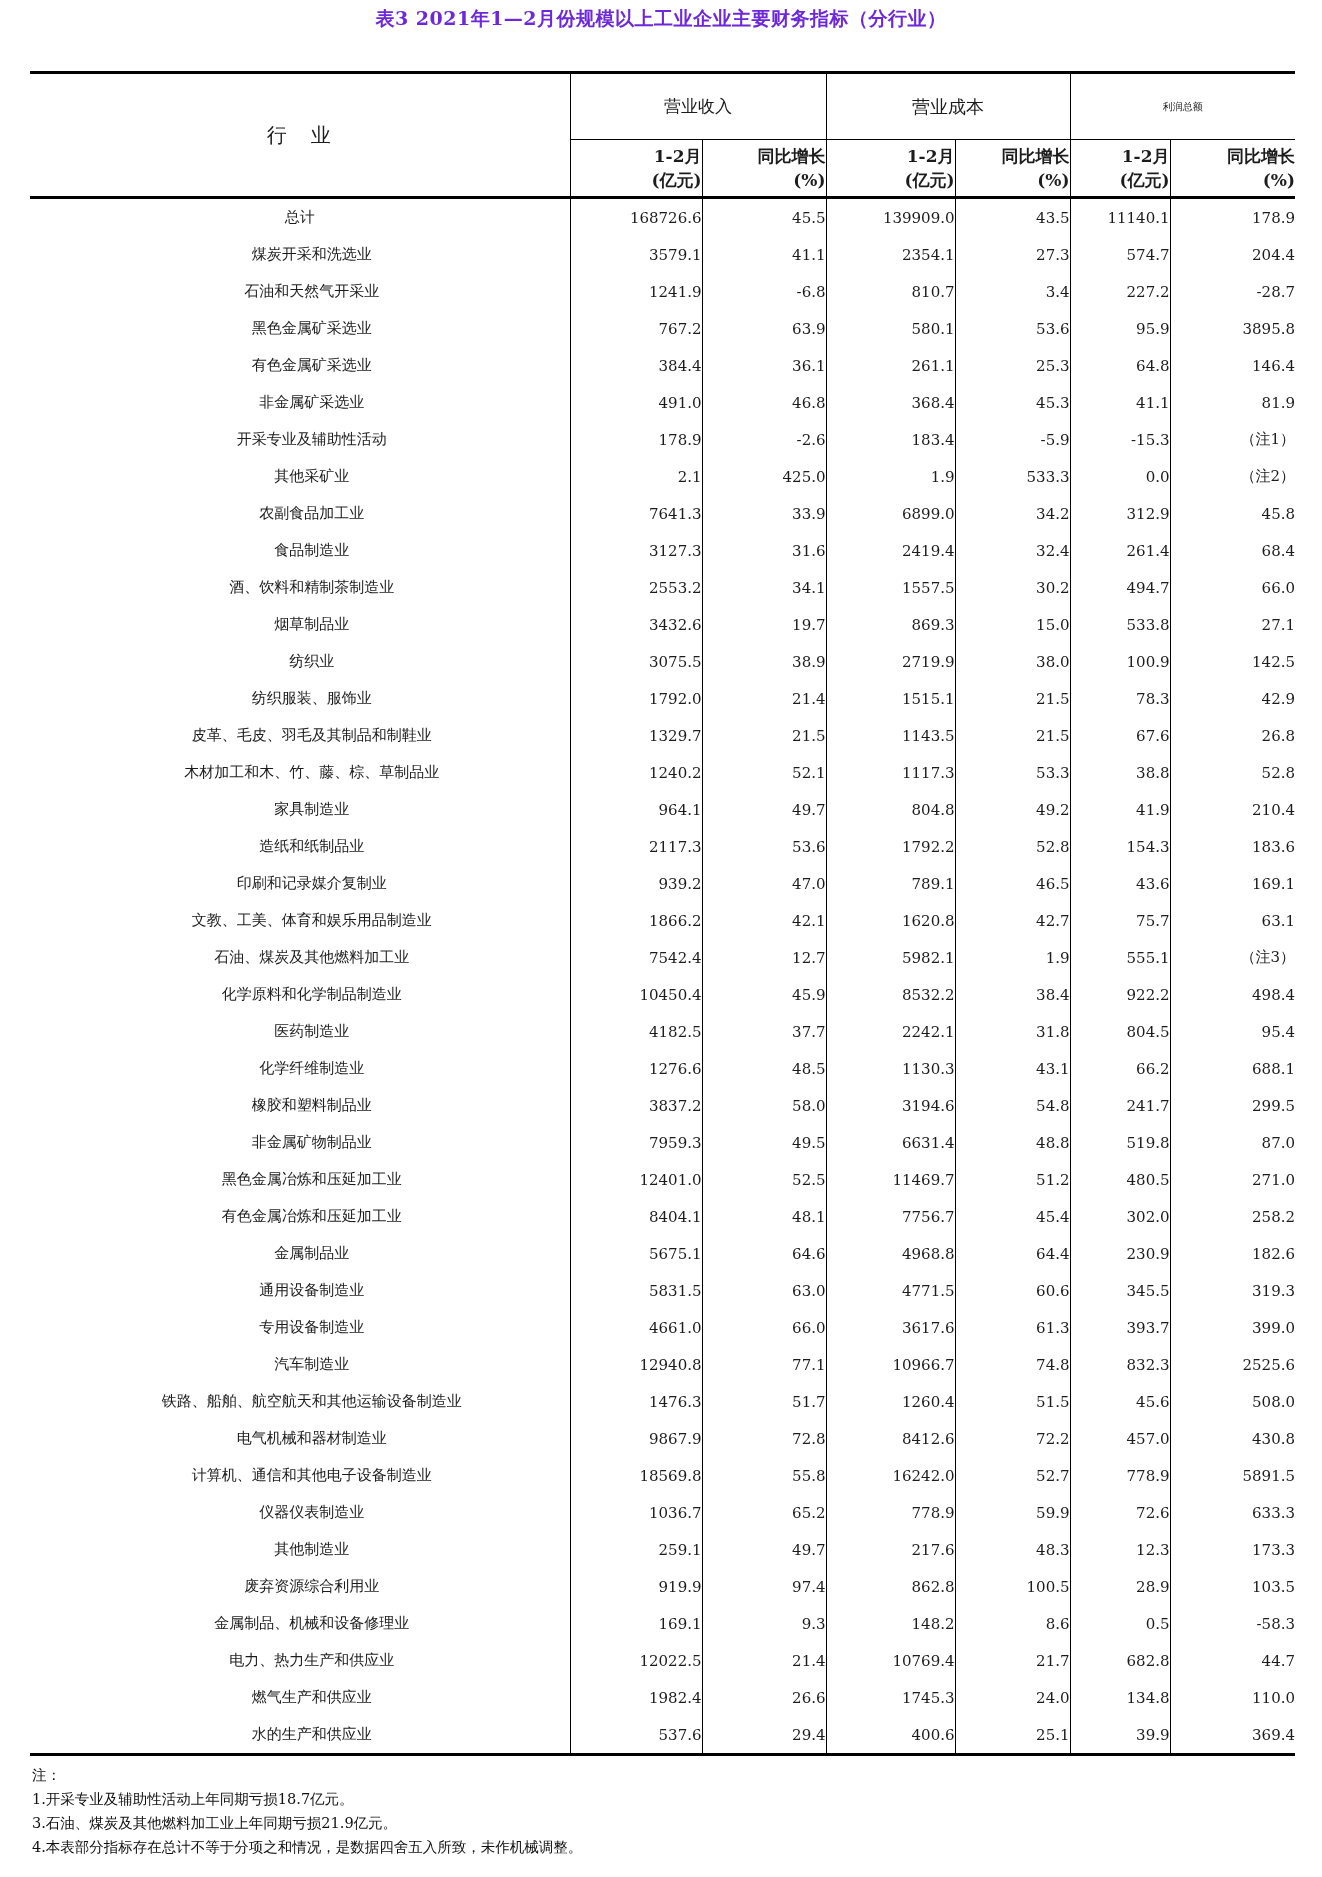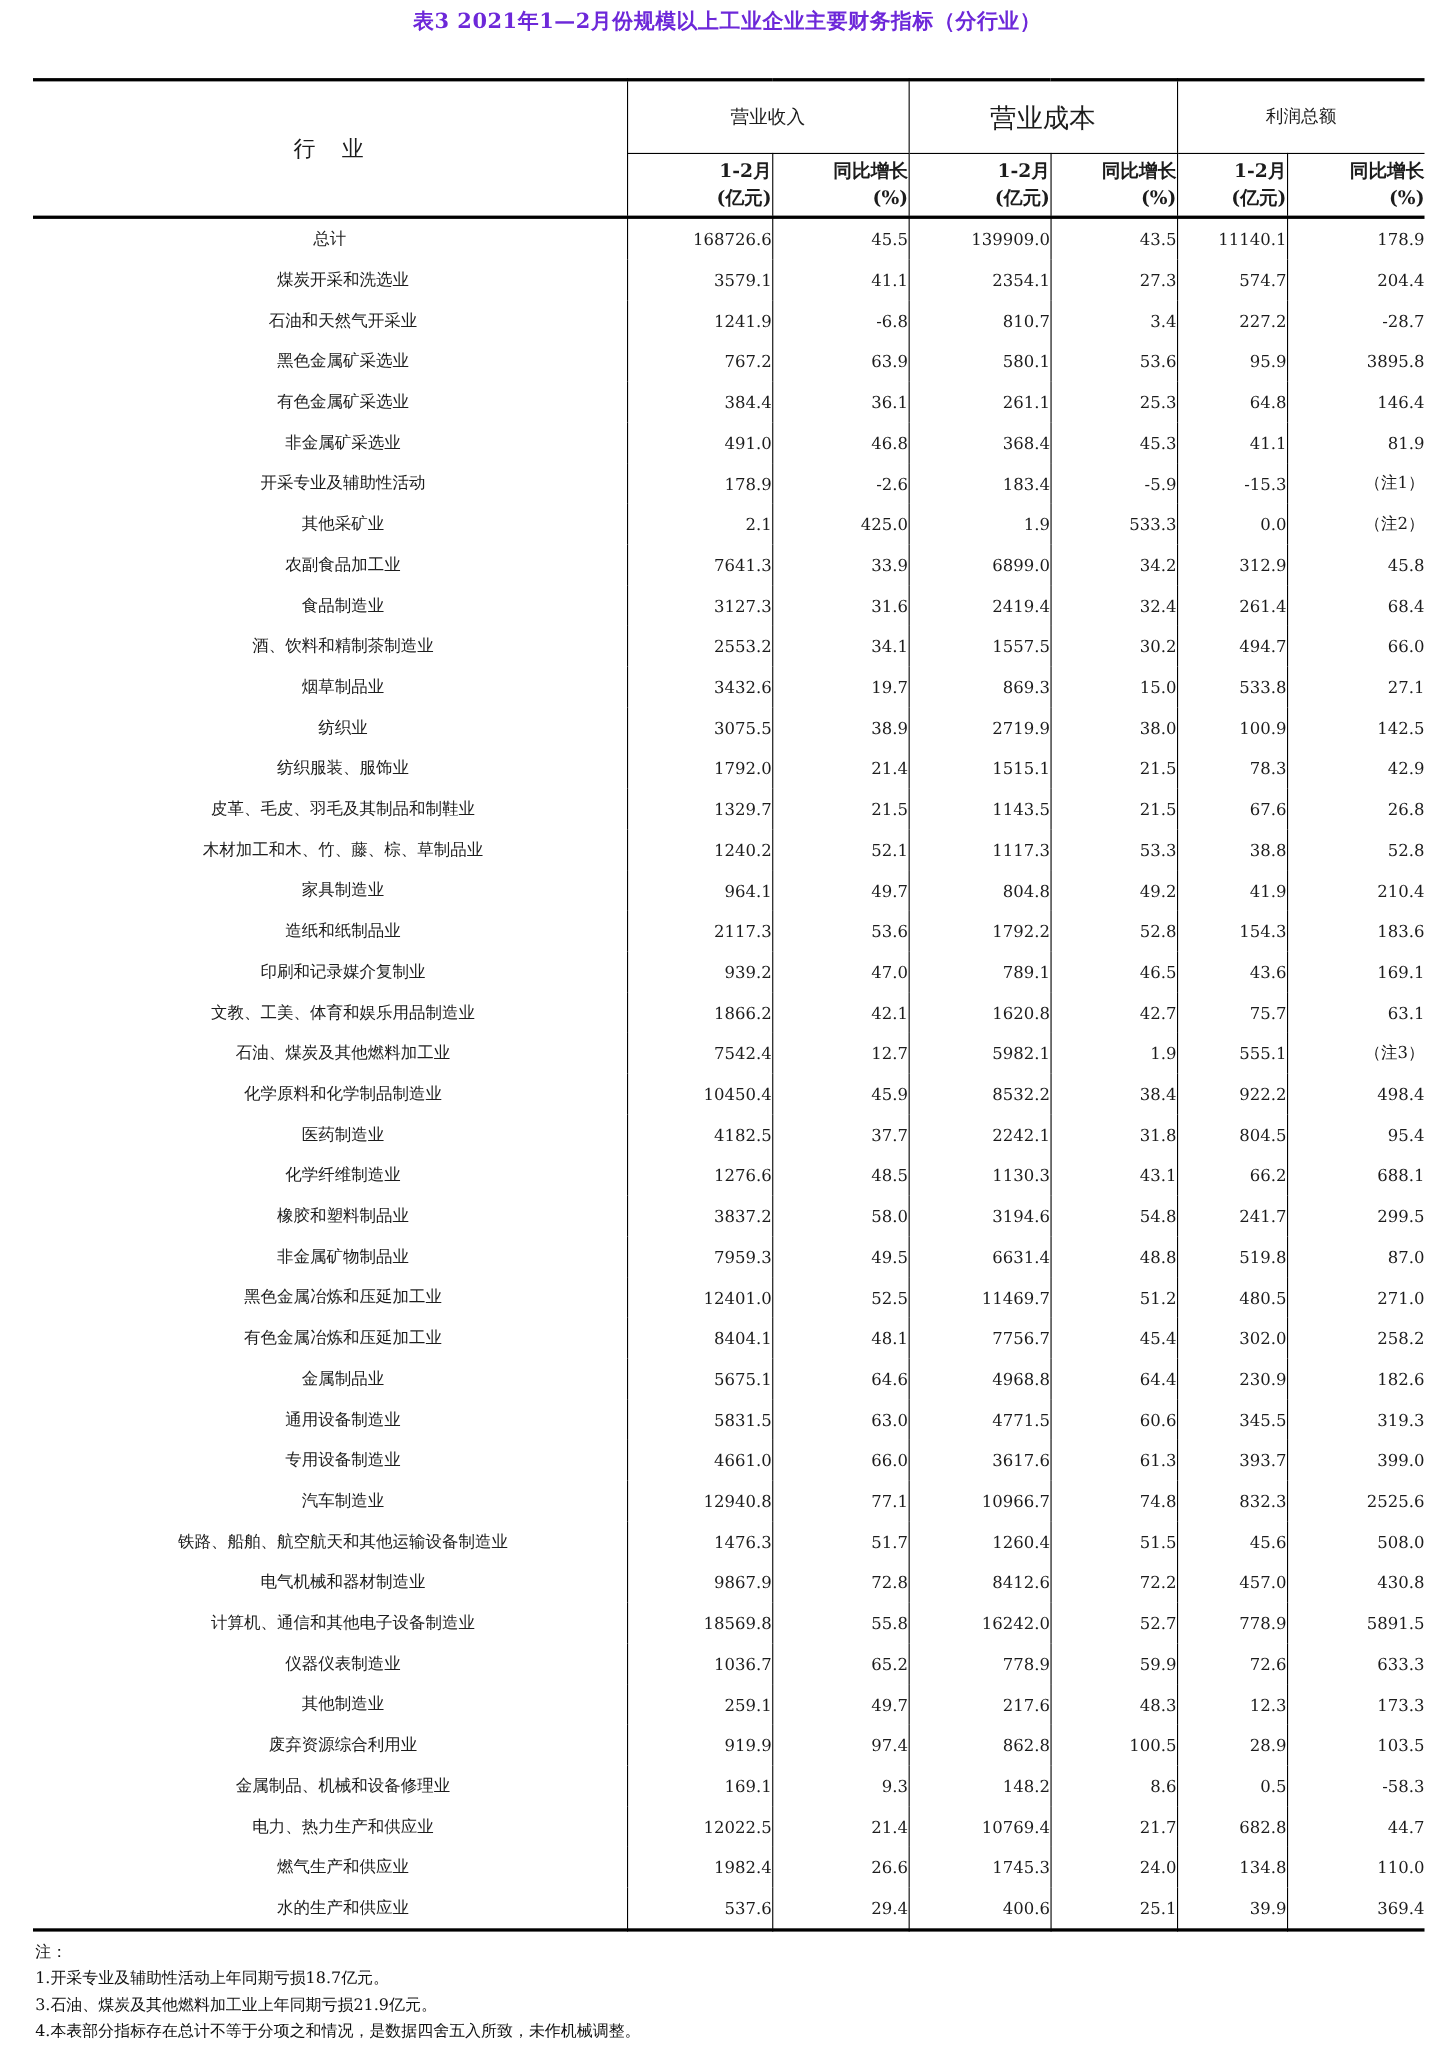--- a/index.html
+++ b/index.html
@@ -54,22 +54,22 @@
   table.ind-table thead tr.sub-row th {
     height: 56px;
     font-weight: bold;
     font-size: 17px;
     text-align: right;
     vertical-align: middle;
     padding: 0;
     line-height: 24px;
   }
   .group-label-revenue { font-size: 17px; margin-left: 16px; }
-  .group-label-cost    { font-size: 24px; }
-  .group-label-profit  { font-size: 16px; }
+  .group-label-cost    { font-size: 18px; }
+  .group-label-profit  { font-size: 10px; }
   .v-line { border-left: 1px solid #000000; }
   table.ind-table td {
     height: 37px;
     font-size: 15px;
     padding: 0;
     vertical-align: middle;
     white-space: nowrap;
   }
   td.industry { text-align: center; padding-left: 8px; font-family: Liberation Serif, serif; }
   td.industry.indent { padding-left: 24px; }

